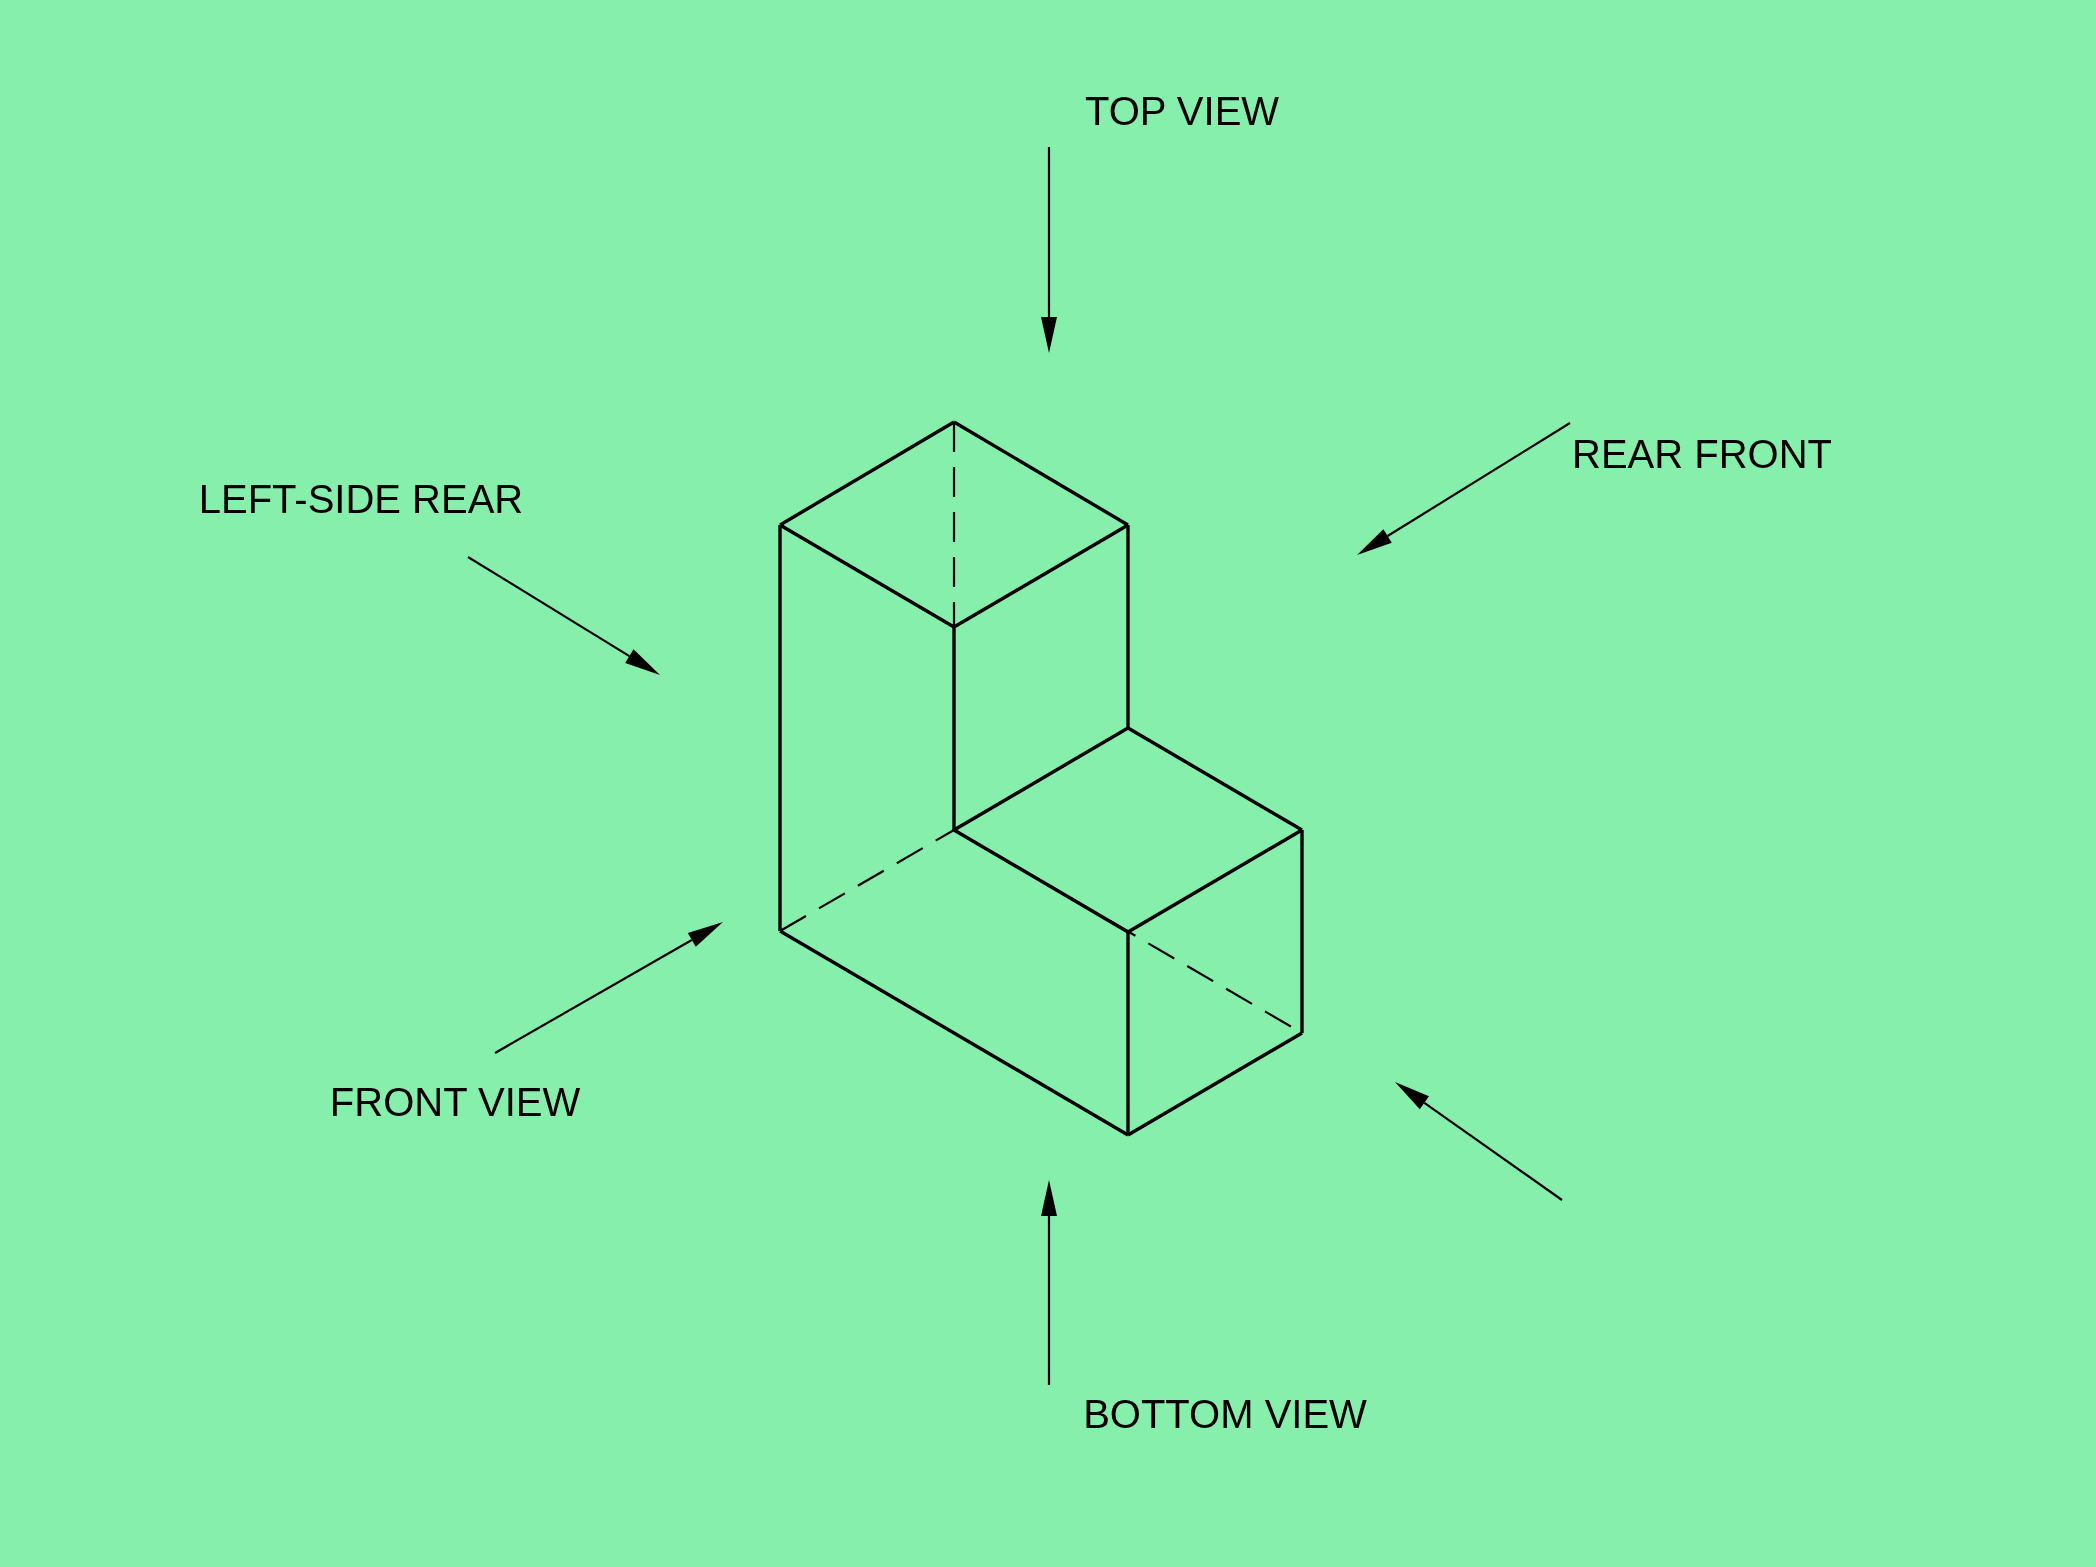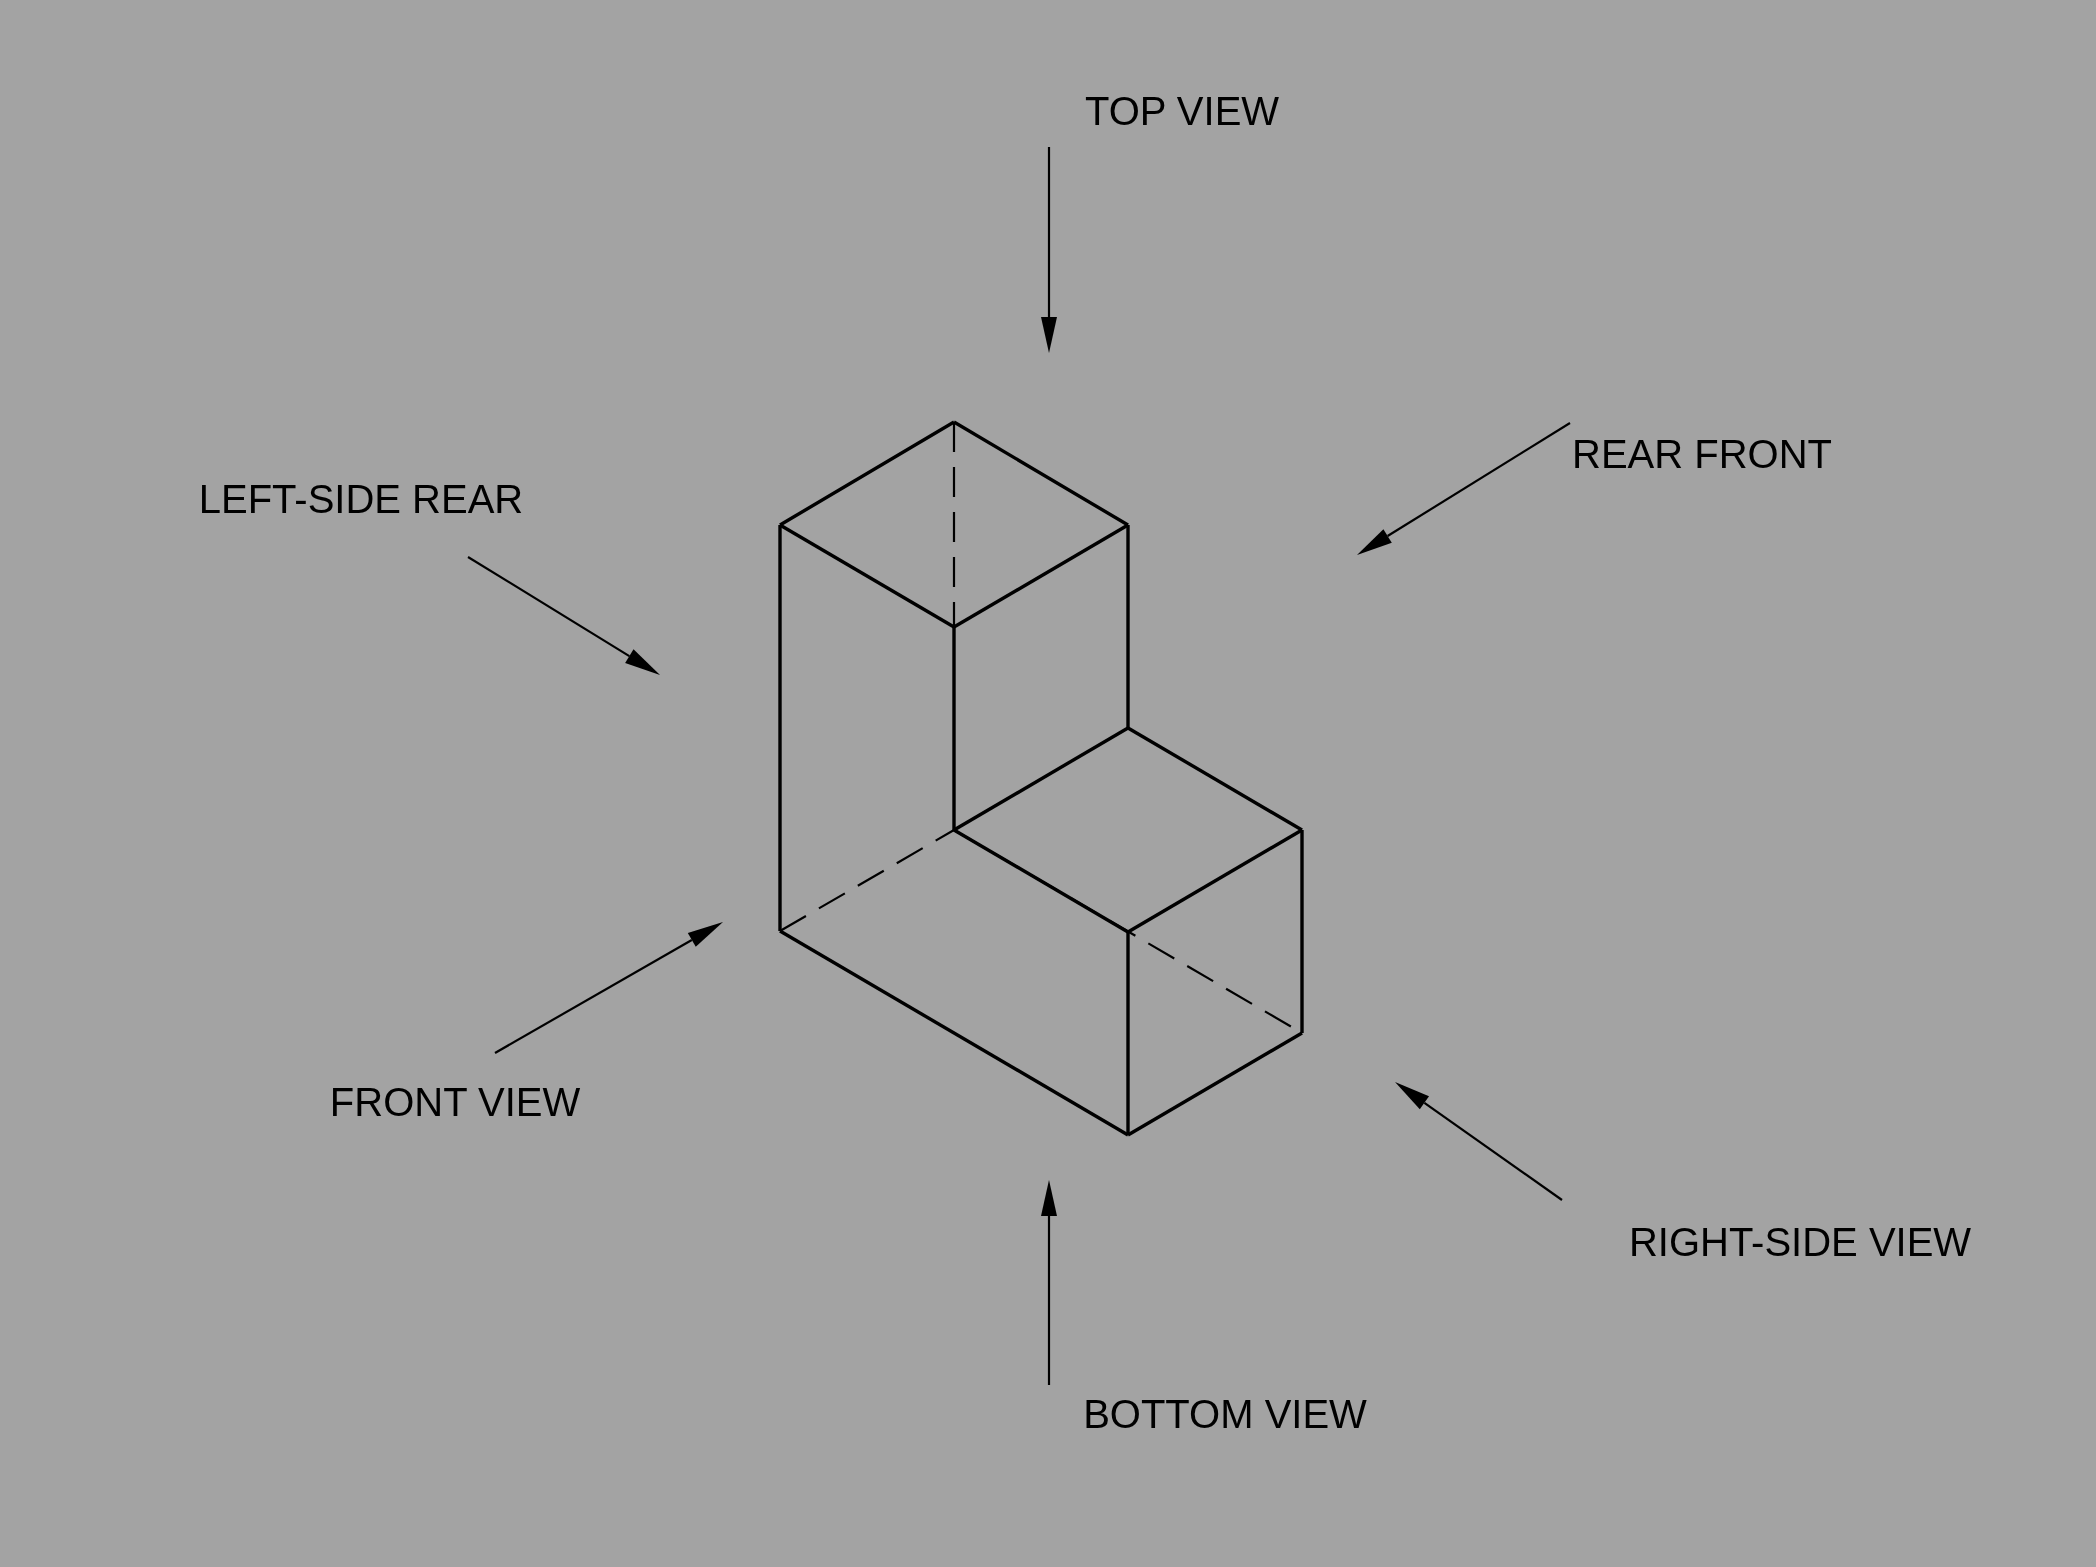--- a/index.html
+++ b/index.html
@@ -4,21 +4,21 @@
 <style>
   html, body {
     margin: 0;
     padding: 0;
     background: #ffffff;
   }
   .canvas {
     position: relative;
     width: 2096px;
     height: 1567px;
-    background: #a3a3a3;
+    background: #86efac;
     overflow: hidden;
     font-family: "Liberation Sans", sans-serif;
   }
   .drawing-svg {
     position: absolute;
     left: 0;
     top: 0;
   }
   .view-label {
     position: absolute;
@@ -62,15 +62,14 @@
       <polygon points="723,922 695.7709410710639,946.8712353903968 687.7999763343252,932.9981059249278" fill="#000000"></polygon>
       <line x1="1562" y1="1200" x2="1424.4010816181258" y2="1102.7744169517296" stroke="#000000" stroke-width="2.2" stroke-linecap="butt"></line>
       <polygon points="1395,1082 1429.0176187185102,1096.2408432588127 1419.7845445177413,1109.3079906446465" fill="#000000"></polygon>
       <line x1="1049" y1="1385" x2="1049" y2="1216" stroke="#000000" stroke-width="2.2" stroke-linecap="butt"></line>
       <polygon points="1049,1180 1057,1216 1041,1216" fill="#000000"></polygon>
     </svg>
   <div class="view-label" style="left: 1182px; top: 88px; font-size: 40px;">TOP VIEW</div>
   <div class="view-label" style="left: 1702px; top: 431px; font-size: 40px;">REAR FRONT</div>
   <div class="view-label" style="left: 361px; top: 476px; font-size: 40px;">LEFT-SIDE REAR</div>
   <div class="view-label" style="left: 455px; top: 1079px; font-size: 40px;">FRONT VIEW</div>
-  <div class="view-label" style="left: 1800px; top: 1219px; font-size: 40px;">RIGHT-SIDE VIEW</div>
   <div class="view-label" style="left: 1225px; top: 1391px; font-size: 40px;">BOTTOM VIEW</div>
 </div>
 
 </body></html>

